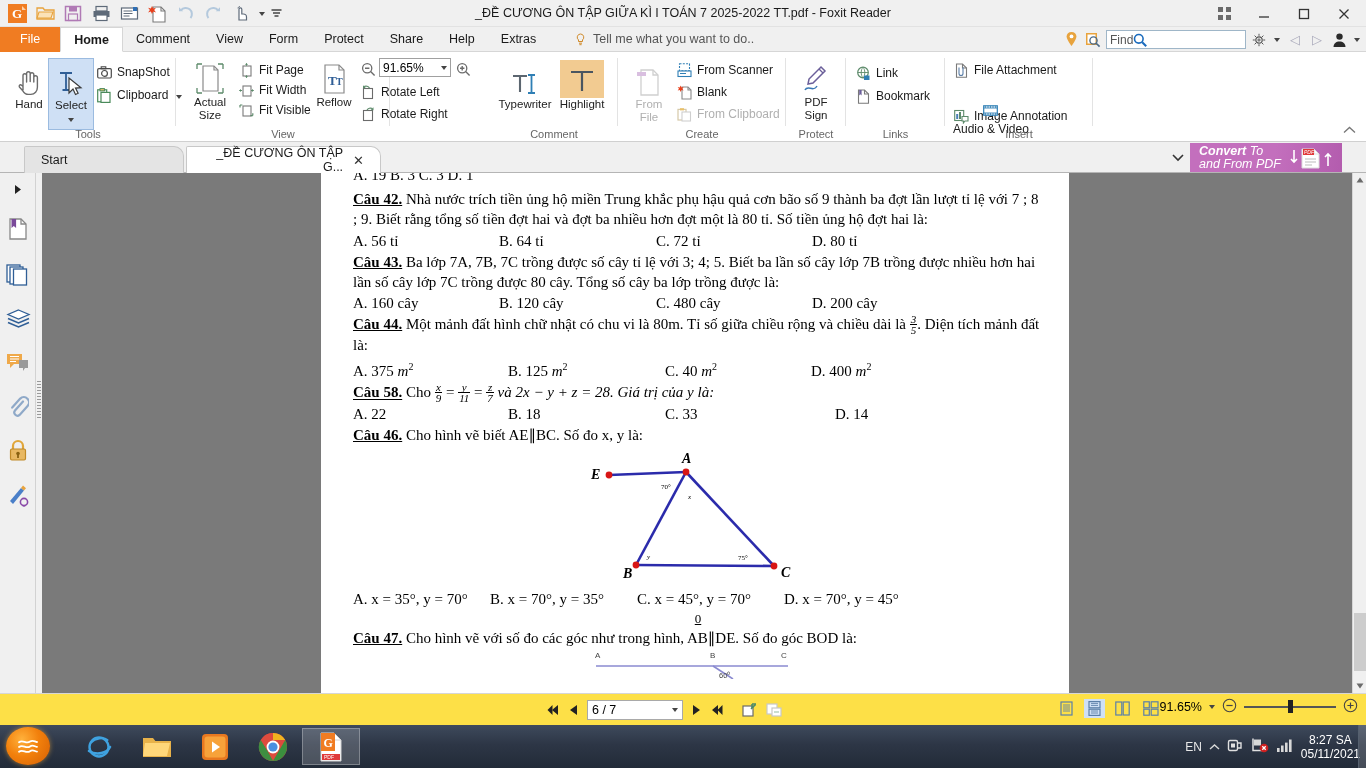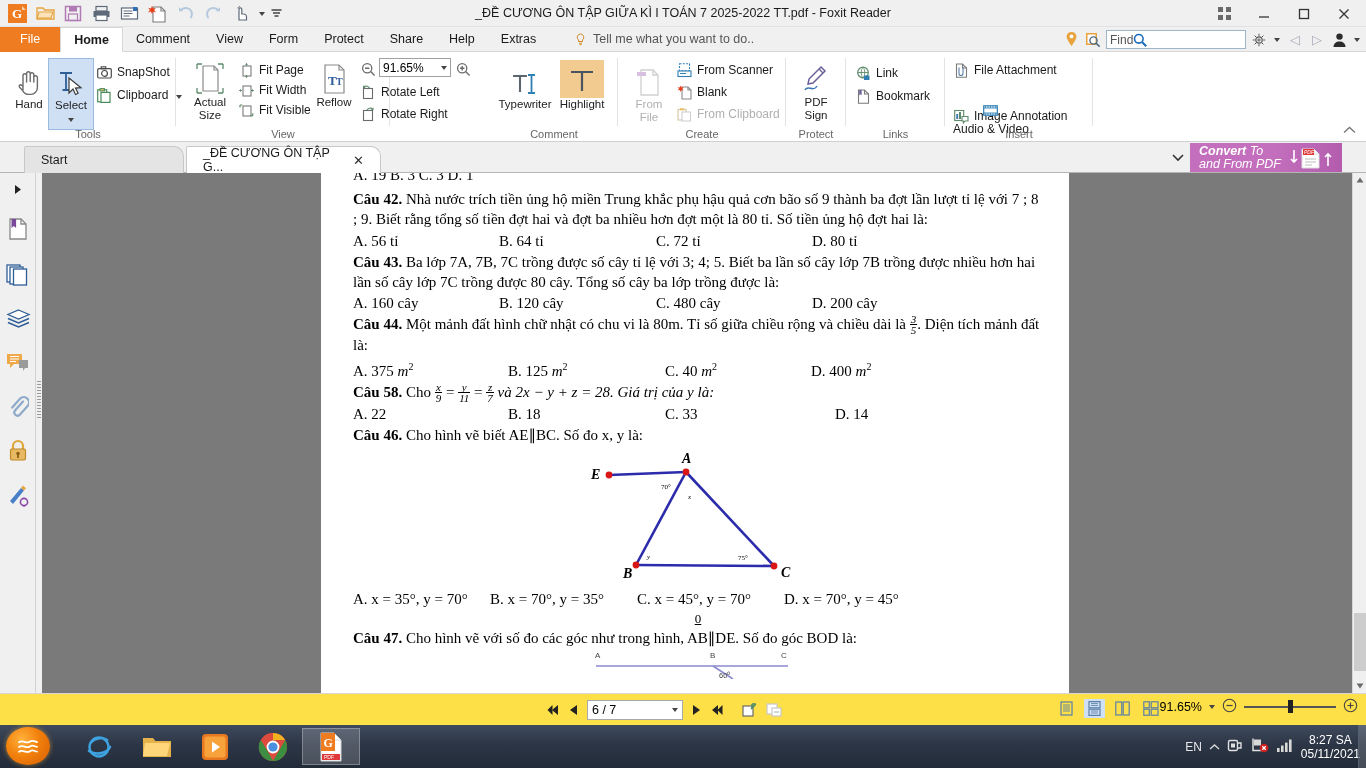--- a/index.html
+++ b/index.html
@@ -71,21 +71,21 @@
   .smbtn.disabled{ color:#b0b0b0; }
   .sel-hl{ background:#cfe0f5; border:1px solid #9bbbe0; }
   .zoomfield{
     position:absolute; width:72px; height:19px; border:1px solid #a0a0a0; background:#fff;
     display:flex; align-items:center; justify-content:space-between; padding:0 3px; font-size:12px;
   }
 
   
   .tabbar{
     position:absolute; left:0; top:142px; width:1366px; height:31px;
-    background:#f0f0f0; border-bottom:1px solid #b5b5b5;
+    background:#f0f0f0; border-bottom:1px solid #b5b5b5;text-align:right;
   }
   .dtab{
     position:absolute; top:4px; height:27px; padding:0 16px;
     display:flex; align-items:center; gap:10px; font-size:12.5px;
     background:#e4e4e4; border:1px solid #c8c8c8; border-bottom:none;
     border-radius:2px 10px 0 0; cursor:pointer; color:#1a1a1a;
   }
   .dtab.active{ background:#fff; }
   .tclose{ font-size:13px; color:#333; cursor:pointer; }
   .tabchev{ position:absolute; right:176px; top:9px; cursor:pointer;}
@@ -116,21 +116,21 @@
     background:#7a7a7a; overflow:hidden;
   }
   .page{
     position:absolute; left:279px; top:0px; width:748px; height:520px;
     background:#fff; color:#000;
     font-family:"Liberation Serif", serif; font-size:15px;
   }
   .pagepad{ position:absolute; left:32px; top:0; width:690px; }
   .cut-top{ position:absolute; left:0; top:0; width:690px; height:14px; overflow:hidden;}
   p.q{ margin:0 0 1px 0; line-height:20.3px; }
-  .bld{ font-weight:bold; }
+  .bld{ font-weight:bold;text-decoration:underline; }
   .it{ font-style:italic; font-family:"Liberation Serif", serif;}
   .ansrow{ display:flex; line-height:21px; }
   .ansrow > span{ display:block; }
   .frac{ display:inline-block; vertical-align:-0.45em; text-align:center; font-size:11px; line-height:10px; font-style:italic;}
   .frac .num{ display:block; border-bottom:1px solid #000; padding:0 1px;}
   .frac .den{ display:block; padding:0 1px;}
   .sup{ font-size:10px; vertical-align:super;}
   .ctr{ text-align:center; }
 
   

